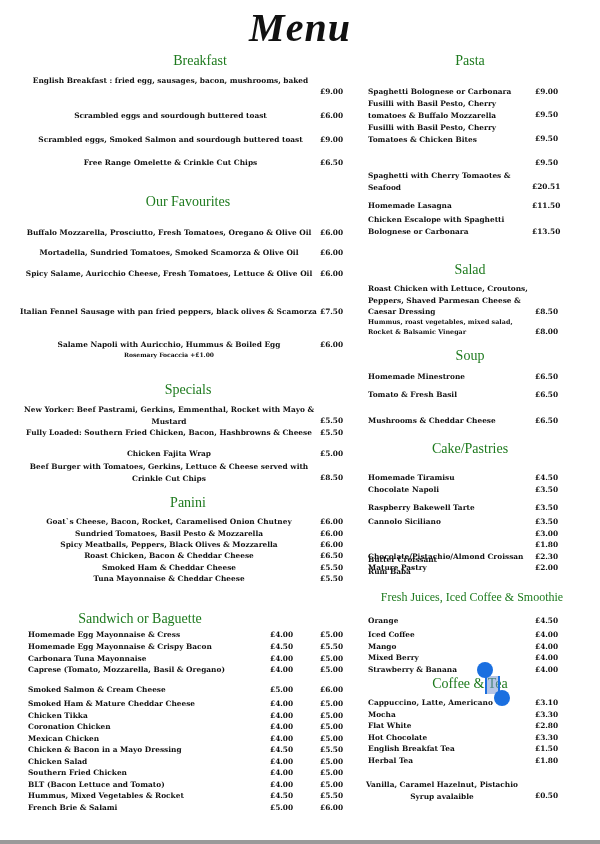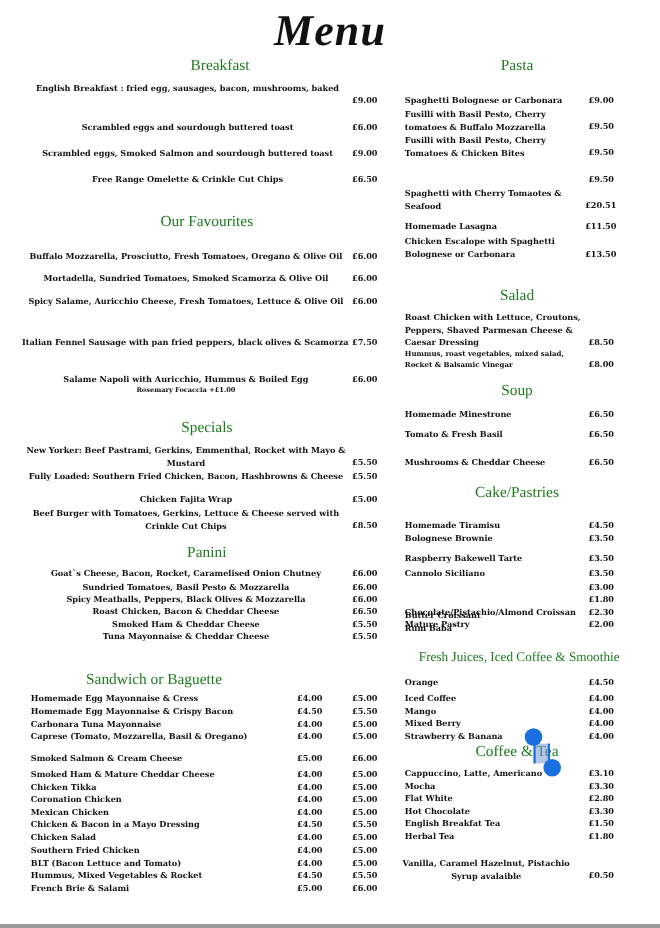--- a/index.html
+++ b/index.html
@@ -213,21 +213,21 @@
   <div class="row price" style="left:535px;top:371px;">£6.50</div>
   <div class="row l" style="left:368px;top:389px;">Tomato &amp; Fresh Basil</div>
   <div class="row price" style="left:535px;top:389px;">£6.50</div>
   <div class="row l" style="left:368px;top:415px;">Mushrooms &amp; Cheddar Cheese</div>
   <div class="row price" style="left:535px;top:415px;">£6.50</div>
 
   <div class="sec-title" style="left:400px;top:441px;width:140px;">Cake/Pastries</div>
 
   <div class="row l" style="left:368px;top:472px;">Homemade Tiramisu</div>
   <div class="row price" style="left:535px;top:472px;">£4.50</div>
-  <div class="row l" style="left:368px;top:484px;">Bolognese Brownie</div>
+  <div class="row l" style="left:368px;top:484px;">Chocolate Napoli</div>
   <div class="row price" style="left:535px;top:484px;">£3.50</div>
   <div class="row l" style="left:368px;top:502px;">Raspberry Bakewell Tarte</div>
   <div class="row price" style="left:535px;top:502px;">£3.50</div>
   <div class="row l" style="left:368px;top:516px;">Cannolo Siciliano</div>
   <div class="row price" style="left:535px;top:516px;">£3.50</div>
   <div class="row l" style="left:368px;top:528px;margin-top:38px;">Rum Baba`</div>
   <div class="row price" style="left:535px;top:528px;">£3.00</div>
   <div class="row l" style="left:368px;top:554px;">Butter Croissant</div>
   <div class="row price" style="left:535px;top:539px;">£1.80</div>
   <div class="row l" style="left:368px;top:551px;">Chocolate/Pistachio/Almond Croissan</div>

